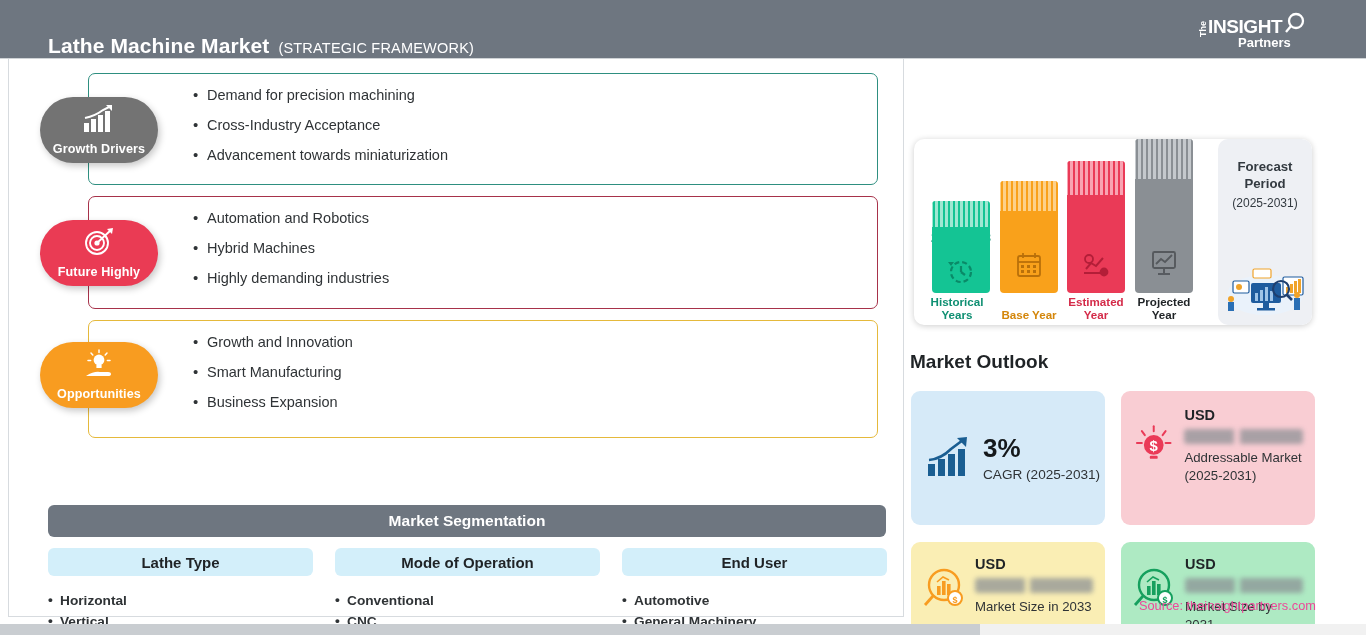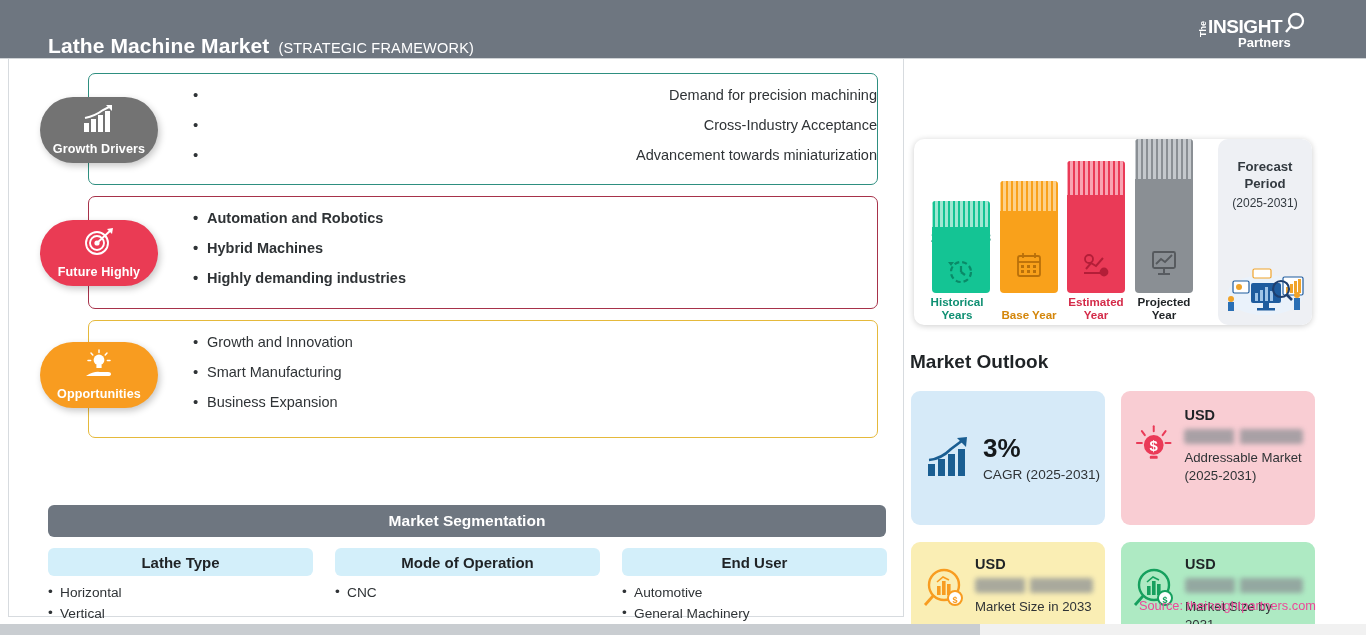--- a/index.html
+++ b/index.html
@@ -60,21 +60,21 @@
     background:#6e7680; border-radius:6px; color:#fff;
     font-size:15.5px; font-weight:bold; display:flex;
     align-items:center; justify-content:center;
   }
   .seg-col { position:absolute; top:489px; }
   .seg-col-head {
     height:28px; background:#d3effa; border-radius:6px;
     display:flex; align-items:center; justify-content:center;
     font-size:15px; font-weight:bold; color:#1f2326;
   }
-  .seg-col ul { list-style:none; margin-top:6px; }
+  .seg-col ul { list-style:none; margin-top:14px;font-weight:bold; }
   .seg-col li {
     font-size:13.7px; color:#2f3336; line-height:1.55; position:relative; padding-left:12px;
   }
   .seg-col li::before { content:"\2022"; position:absolute; left:0; top:-1px; }
 
   
   .timeline {
     position:absolute; left:914px; top:80px; width:398px; height:186px;
     background:#fff; border-radius:10px; box-shadow:0 1px 6px rgba(0,0,0,.20);
     overflow:hidden;
@@ -138,21 +138,21 @@
       <circle cx="102" cy="12" r="7" fill="none" stroke="#fff" stroke-width="2.3"></circle>
       <line x1="97" y1="17" x2="92" y2="23" stroke="#fff" stroke-width="2.3"></line>
       <text x="44" y="38" font-family="Liberation Sans, sans-serif" font-size="13" font-weight="bold" fill="#fff">Partners</text>
     </svg>
   </div>
 
   <div class="body-frame">
     <div class="left-panel"></div>
 
     <div class="drow" style="top:14px;">
-      <div class="dbox" style="height:112px; border:1px solid #2e8f80; padding:14px 0 12px 102px;text-align:right;">
+      <div class="dbox" style="height:112px; border:1px solid #2e8f80; padding:14px 0 12px 102px;">
         <ul>
           <li style="margin-bottom:14px;">Demand for precision machining</li>
           <li style="margin-bottom:14px;">Cross-Industry Acceptance</li>
           <li>Advancement towards miniaturization</li>
         </ul>
       </div>
       <div class="badge" style="top:24px; background:#737373;">
         <span class="bicon">
           <svg width="36" height="30" viewBox="0 0 36 30">
             <rect x="3" y="19" width="5" height="9" fill="#fff"></rect>
@@ -161,21 +161,21 @@
             <rect x="24" y="7" width="5" height="21" fill="#fff"></rect>
             <path d="M4 14 Q14 12 22 6 L30 2" stroke="#fff" stroke-width="2" fill="none"></path>
             <path d="M25 1 L31 1 L31 7 Z" fill="#fff"></path>
           </svg>
         </span>
         <span class="blabel">Growth Drivers</span>
       </div>
     </div>
 
     <div class="drow" style="top:137px;">
-      <div class="dbox" style="height:113px; border:1px solid #a7324a; padding:14px 0 0 102px;font-weight:bold;">
+      <div class="dbox" style="height:113px; border:1px solid #a7324a; padding:14px 0 0 102px;">
         <ul>
           <li style="margin-bottom:14px;">Automation and Robotics</li>
           <li style="margin-bottom:14px;">Hybrid Machines</li>
           <li>Highly demanding industries</li>
         </ul>
       </div>
       <div class="badge" style="top:24px; background:#ea3b54;">
         <span class="bicon">
           <svg width="34" height="30" viewBox="0 0 34 30">
             <circle cx="15" cy="16" r="11" fill="none" stroke="#fff" stroke-width="1.9"></circle>
@@ -222,20 +222,21 @@
       <div class="seg-col-head">Lathe Type</div>
       <ul>
         <li>Horizontal</li>
         <li>Vertical</li>
       </ul>
     </div>
 
     <div class="seg-col" style="left:335px; width:265px;">
       <div class="seg-col-head">Mode of Operation</div>
       <ul>
+        <li>Conventional</li>
         <li>CNC</li>
       </ul>
     </div>
 
     <div class="seg-col" style="left:622px; width:265px;">
       <div class="seg-col-head">End User</div>
       <ul>
         <li>Automotive</li>
         <li>General Machinery</li>
         <li>Transportation</li>

